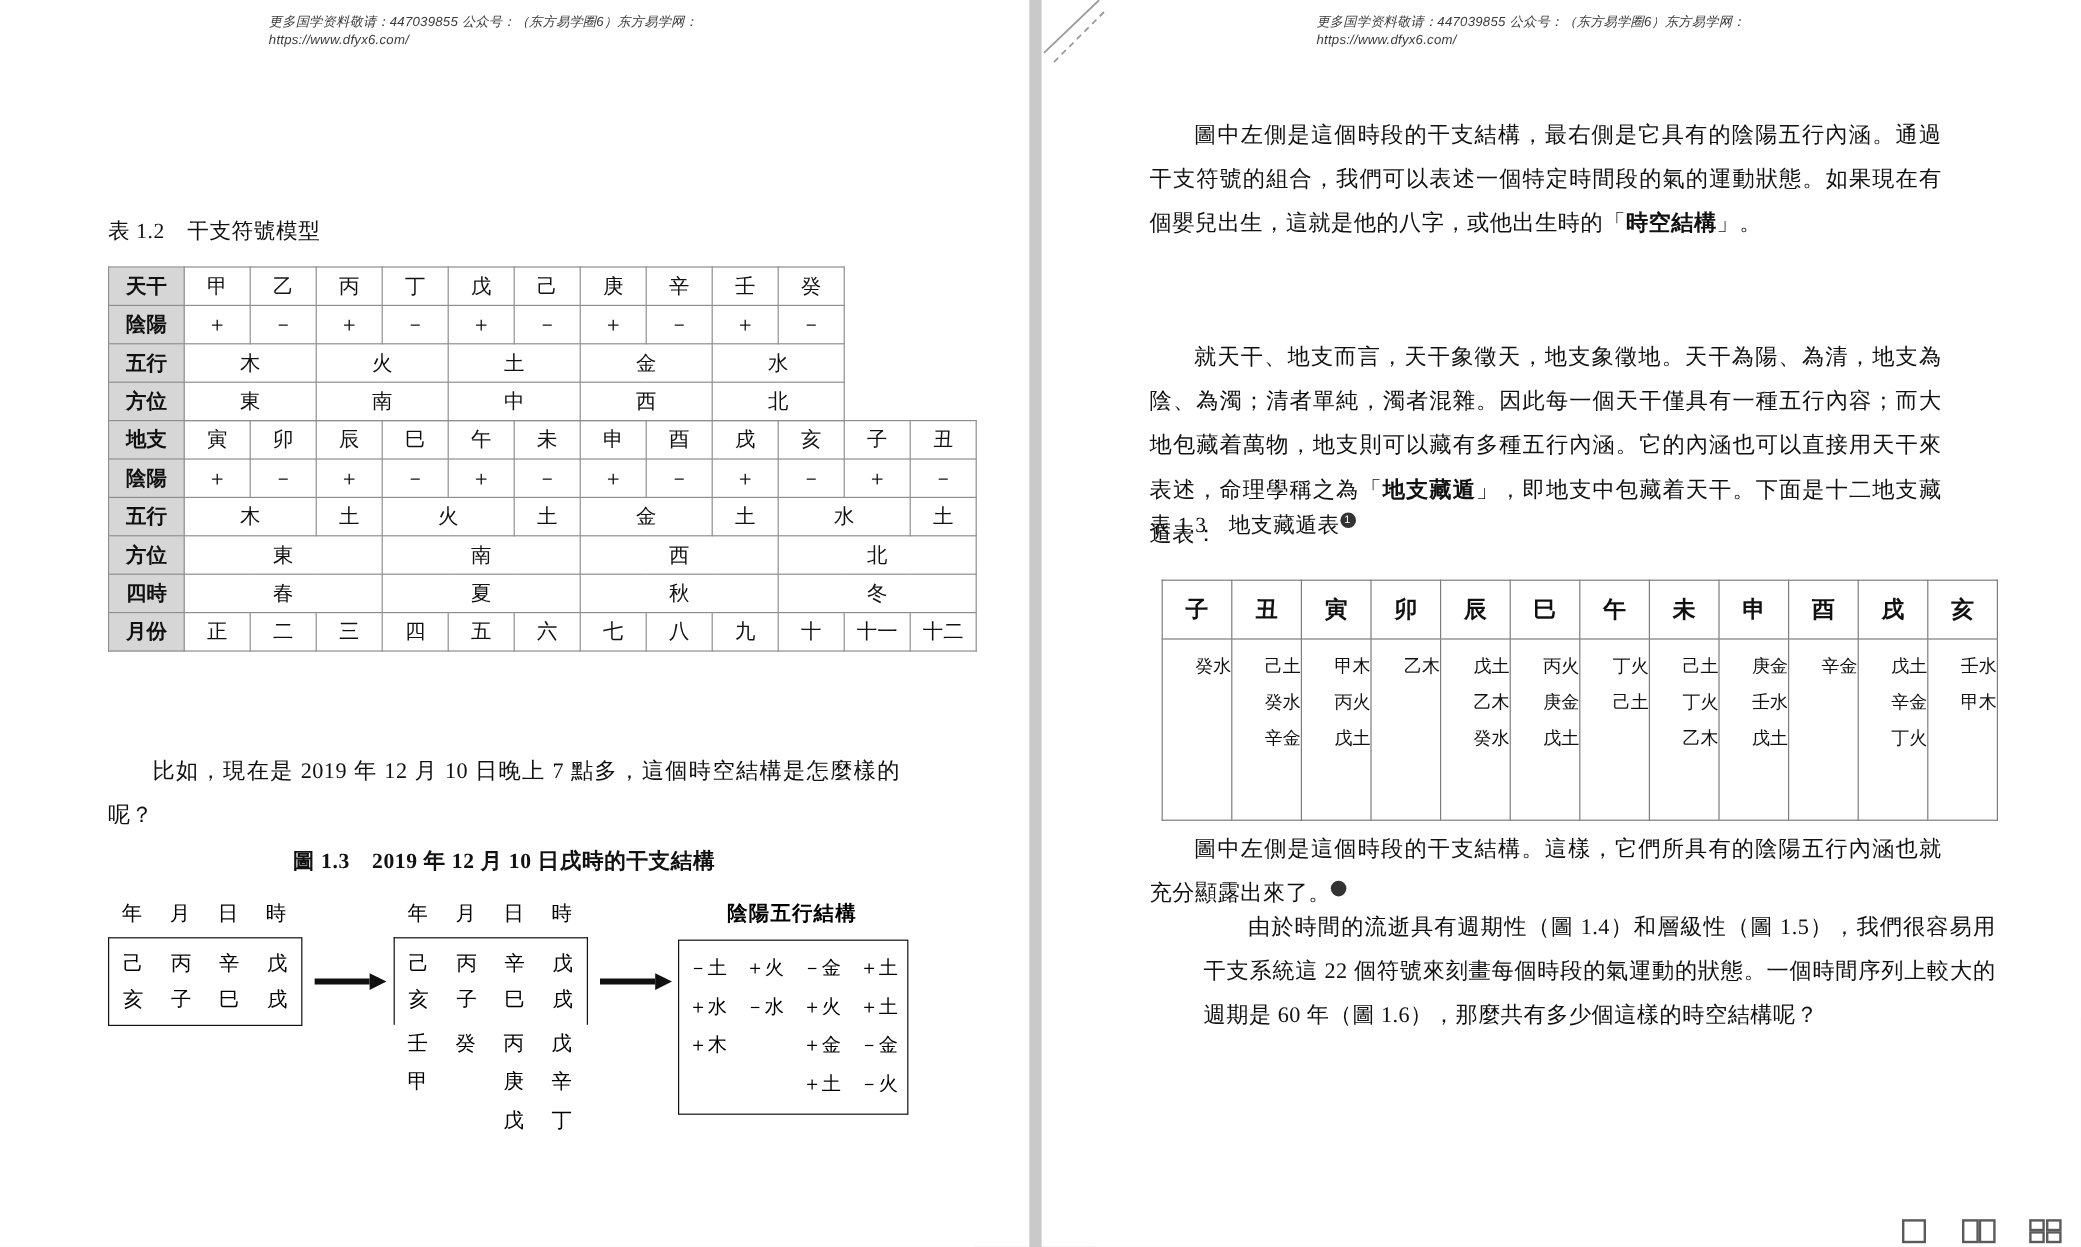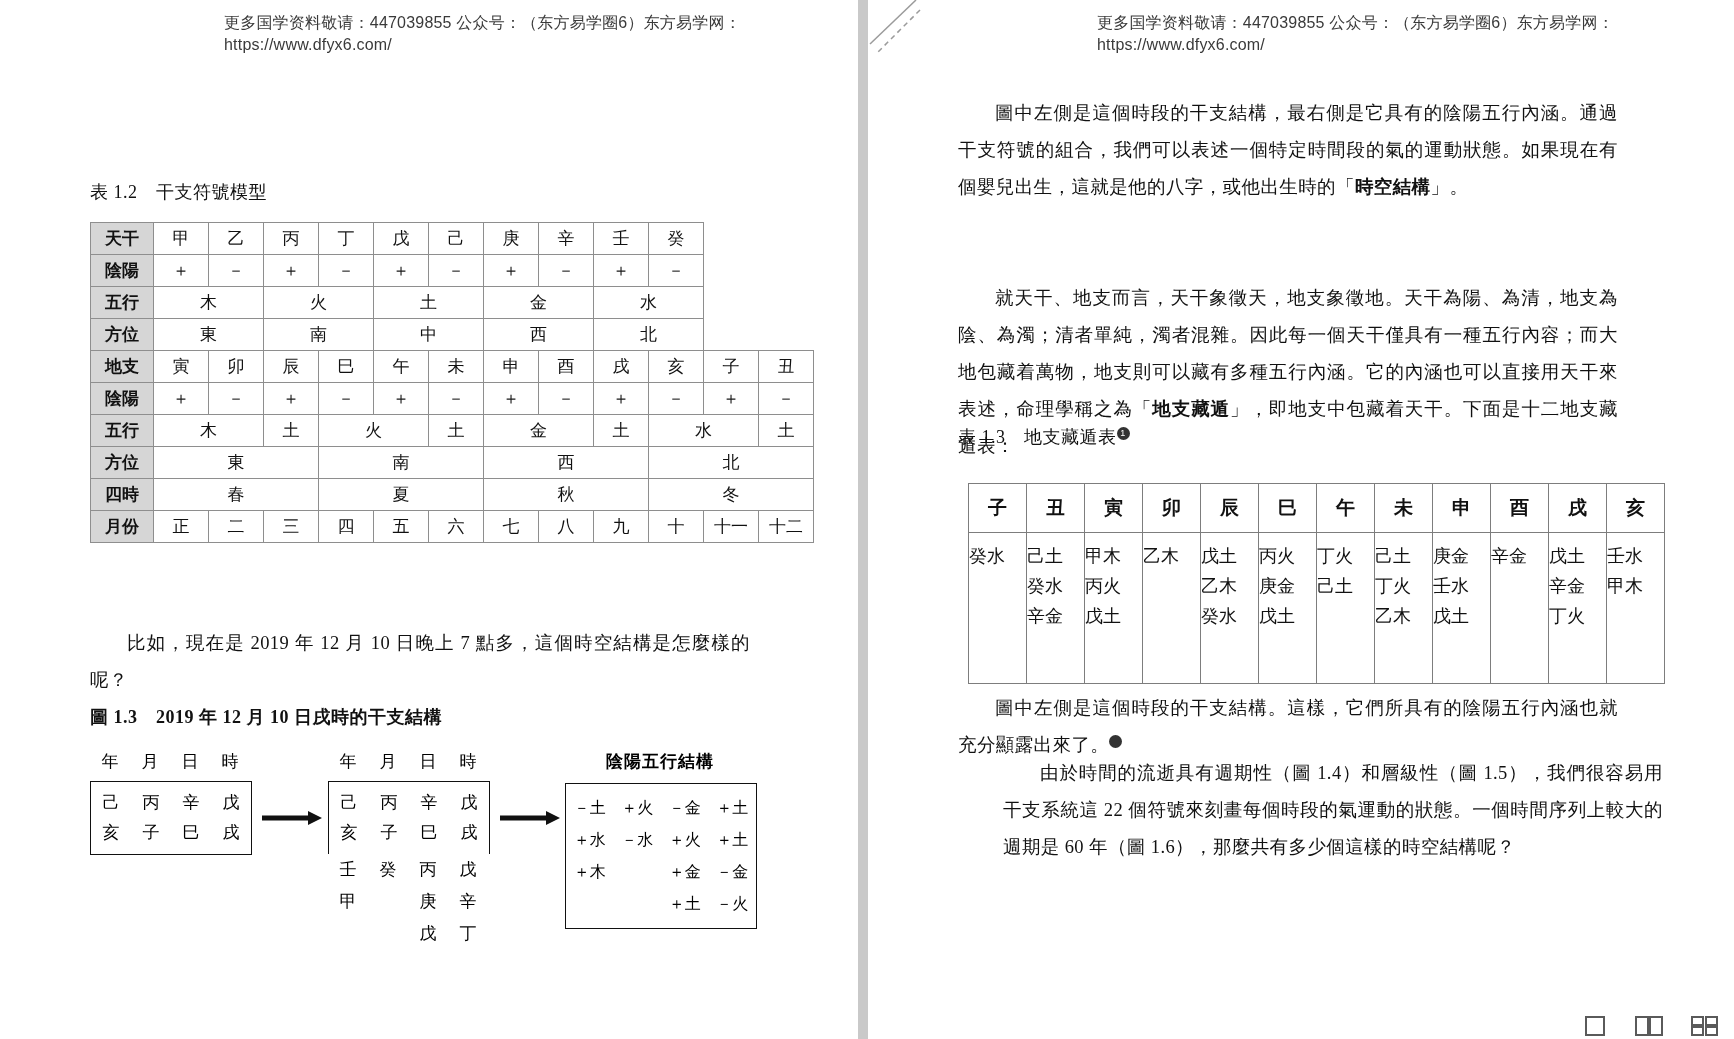--- a/index.html
+++ b/index.html
@@ -28,25 +28,26 @@
     position:absolute;left:0;top:58px;width:812px;height:981px;
     background:#fff;
   }
   .sheet-right{
     position:absolute;left:913px;top:0px;width:821px;height:1039px;
     background:#fff;
   }
   .watermark{
     position:absolute;
     font-family:"Liberation Sans","DejaVu Sans",sans-serif;
-    font-size:16px;
+    font-size:11px;
     color:#3a3a3a;
     line-height:1.35;
     letter-spacing:.2px;
     white-space:nowrap;
+    font-style:italic;
   }
   .wm-left{left:224px;top:12px;}
   .wm-right{left:1097px;top:12px;}
 
   .body-text{
     font-size:18.5px;
     line-height:37px;
     color:#111;
     text-align:justify;
     letter-spacing:.4px;
@@ -56,21 +57,21 @@
 
   
   .l-para1{position:absolute;left:90px;top:95px;width:670px;}
   .tbl-cap{font-size:18px;color:#111;letter-spacing:.5px;}
   .l-cap12{position:absolute;left:90px;top:180px;}
   .l-tbl1{position:absolute;left:90px;top:210px;margin-top:12px;}
   .l-tbl2{position:absolute;left:90px;top:350px;}
   .l-para2{position:absolute;left:90px;top:555px;width:660px;}
   .l-para3{position:absolute;left:90px;top:625px;width:660px;}
   .fig-cap{
-    position:absolute;left:90px;top:705px;width:660px;text-align:left;
+    position:absolute;left:90px;top:705px;width:660px;text-align:center;
     font-size:18px;font-weight:bold;color:#111;letter-spacing:.5px;
   }
   .l-fig{position:absolute;left:90px;top:750px;width:665px;height:200px;}
 
   
   table.gz{border-collapse:collapse;}
   table.gz td,table.gz th{
     border:1px solid #8e8e8e;
     text-align:center;
     font-size:17px;
@@ -103,24 +104,24 @@
   table.cang{border-collapse:collapse;}
   table.cang th{
     border:1px solid #7d7d7d;
     height:46px;width:55px;
     font-size:19px;font-weight:bold;color:#111;
     background:#fff;
   }
   table.cang td{
     border:1px solid #7d7d7d;
     width:55px;
-    font-size:18px;color:#111;
+    font-size:15px;color:#111;
     vertical-align:top;
     padding:8px 0 12px 0;
-    text-align:left;
+    text-align:right;
     line-height:30px;
     height:130px;
   }
   .circ{
     display:inline-block;width:13px;height:13px;border-radius:50%;
     background:#333;color:#fff;font-size:9px;line-height:13px;text-align:center;
     vertical-align:super;font-family:"Liberation Sans",sans-serif;
   }
   
   .curl{position:absolute;left:868px;top:0;width:60px;height:80px;}

